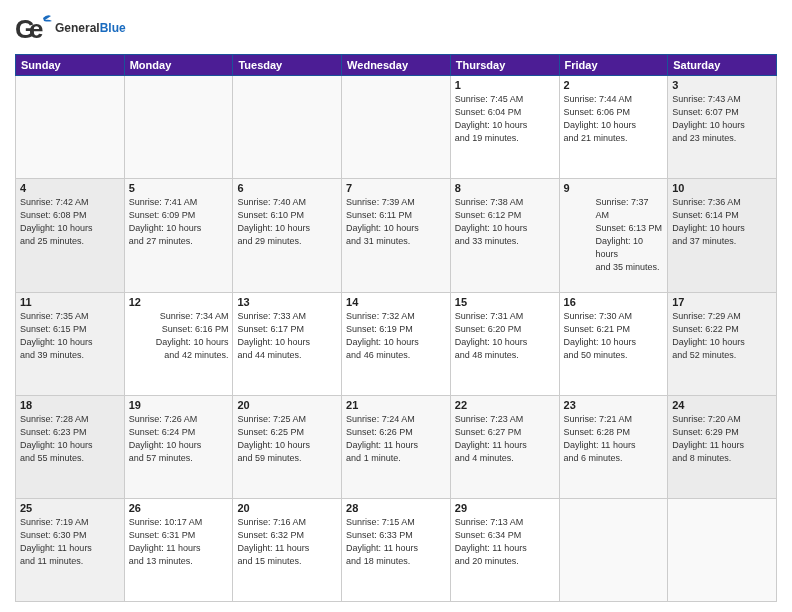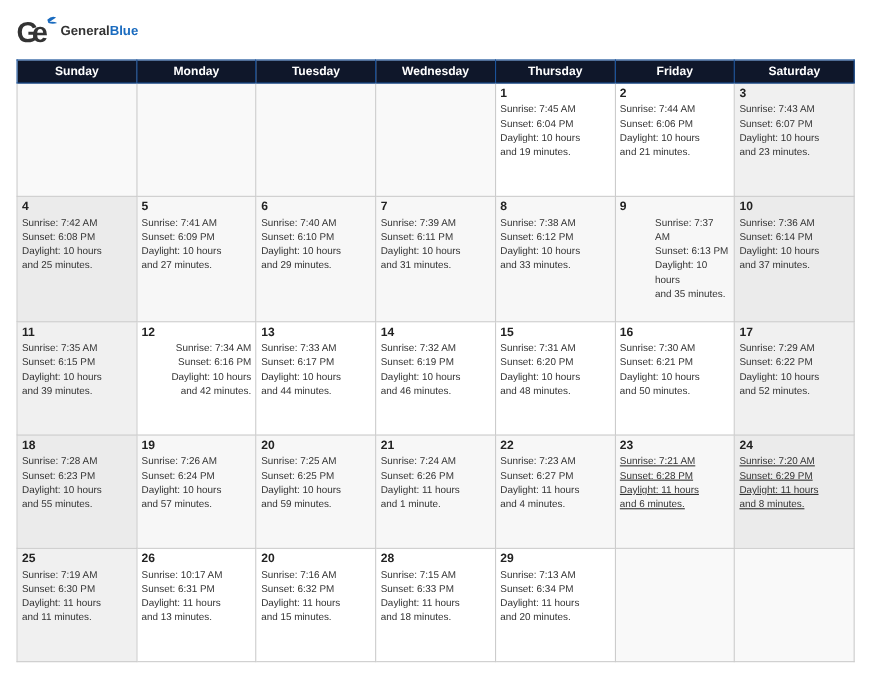--- a/index.html
+++ b/index.html
@@ -45,27 +45,27 @@
       font-size: 14px;
       color: #555;
     }
     .calendar {
       flex: 1;
       border-collapse: collapse;
       width: 100%;
       table-layout: fixed;
     }
     .calendar th {
-      background: #0f172a;
+      background: #4c1d95;
       color: #fff;
       font-size: 11px;
       font-weight: bold;
       padding: 4px 5px;
       border: 1px solid #1a5299;
-      text-align: center;
+      text-align: left;
     }
     .calendar td {
       border: 1px solid #ccc;
       vertical-align: top;
       padding: 3px 4px;
       font-size: 9.5px;
       color: #333;
       height: 90px;
       background: #fff;
     }
@@ -293,28 +293,28 @@
           </td>
           <td>
             <span class="day-number">22</span>
             <div class="day-info" style="white-space: pre-line;">Sunrise: 7:23 AM
 Sunset: 6:27 PM
 Daylight: 11 hours
 and 4 minutes.</div>
           </td>
           <td>
             <span class="day-number">23</span>
-            <div class="day-info" style="white-space: pre-line; text-decoration: underline;">Sunrise: 7:21 AM
+            <div class="day-info" style="white-space: pre-line;">Sunrise: 7:21 AM
 Sunset: 6:28 PM
 Daylight: 11 hours
 and 6 minutes.</div>
           </td>
           <td>
             <span class="day-number">24</span>
-            <div class="day-info" style="white-space: pre-line; text-decoration: underline;">Sunrise: 7:20 AM
+            <div class="day-info" style="white-space: pre-line;">Sunrise: 7:20 AM
 Sunset: 6:29 PM
 Daylight: 11 hours
 and 8 minutes.</div>
           </td>
         </tr>
         <tr>
           <td>
             <span class="day-number">25</span>
             <div class="day-info" style="white-space: pre-line;">Sunrise: 7:19 AM
 Sunset: 6:30 PM

